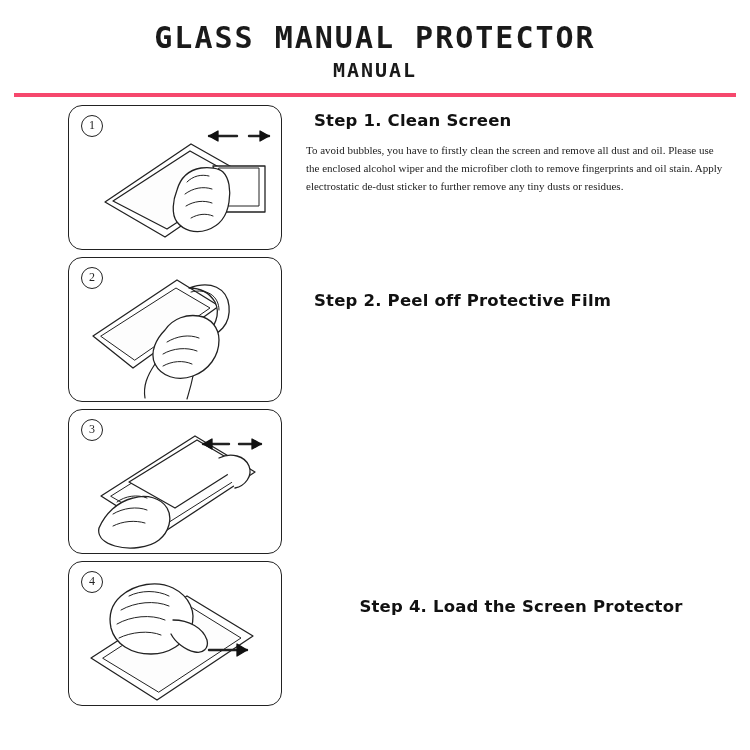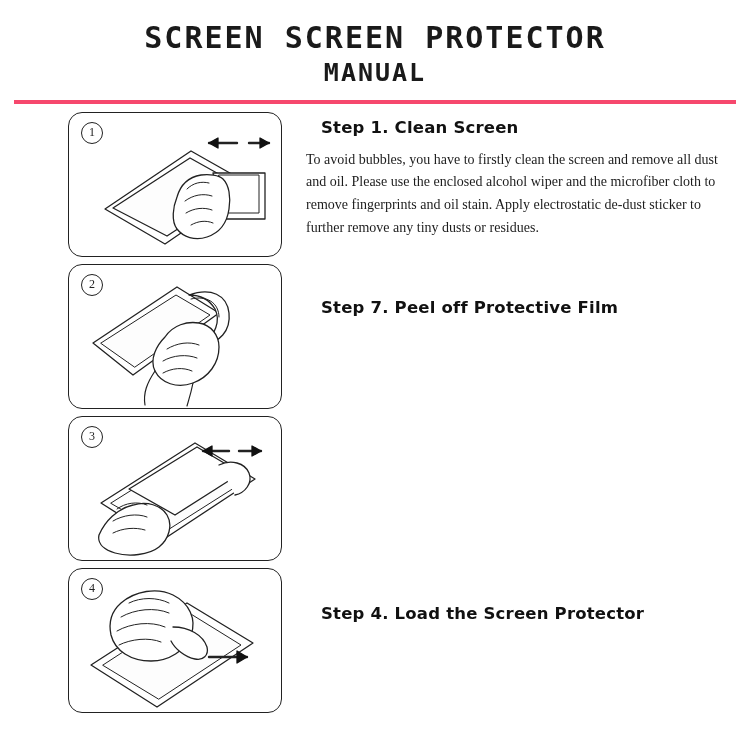--- a/index.html
+++ b/index.html
@@ -27,21 +27,21 @@
   }
   .title-line {
     font-family: "DejaVu Sans Mono", monospace;
     font-weight: bold;
     font-size: 30px;
     letter-spacing: 2px;
     color: #1a1a1a;
     line-height: 1.30;
   }
   .title-line.second {
-    font-size: 25px;
+    font-size: 20px;
   }
   .title-rule {
     margin: 10px 14px 0 14px;
     height: 4px;
     background: #f6486d;
   }
 
   
   .steps {
     position: relative;
@@ -82,52 +82,52 @@
   .text-col {
     flex: 1 1 auto;
     padding-left: 24px;
     padding-right: 8px;
   }
   .step-title {
     font-family: "DejaVu Sans", sans-serif;
     font-weight: bold;
     font-size: 16.5px;
     color: #111;
-    margin: 6px 0 12px 15px;
+    margin: 6px 0 12px 8px;
     letter-spacing: 0.2px;
   }
   .step-body {
     font-family: "Liberation Serif", serif;
-    font-size: 14px;
+    font-size: 11px;
     line-height: 1.62;
     color: #1c1c1c;
     margin: 0;
   }
   .step-2 .step-title { margin-top: 22px; }
   .step-2 .text-col { padding-top: 0; }
   .step-3 .step-title { margin-top: 26px; }
   .step-4 .step-title { margin-top: 22px; }
 
   
   .step-1 .text-col { padding-top: 0px; }
   .step-2 .text-col { padding-top: 12px; }
   .step-3 .text-col { padding-top: 12px; }
-  .step-4 .text-col { padding-top: 14px; }
+  .step-4 .text-col { padding-top: 14px; text-align: center; }
 
   
   .svgwrap { position: absolute; inset: 0; }
   svg { display: block; }
 </style>
 </head>
 <body>
 
 <div class="page">
 
   <div class="title-block">
-    <div class="title-line">SCREEN SCREEN PROTECTOR</div>
+    <div class="title-line">GLASS MANUAL PROTECTOR</div>
     <div class="title-line second">MANUAL</div>
   </div>
   <div class="title-rule"></div>
 
   <div class="steps">
 
     <div class="step step-1">
       <div class="illus">
         <div class="badge">1</div>
         <div class="svgwrap">
@@ -178,21 +178,21 @@
               <path d="M94 96 C104 90 118 89 128 93" stroke-width="1"></path>
               <path d="M94 108 C103 103 114 102 123 106" stroke-width="1"></path>
 
               <path d="M86 106 C78 118 74 128 76 140" stroke-width="1.2"></path>
               <path d="M124 118 C122 128 120 134 118 141" stroke-width="1.2"></path>
             </g>
           </svg>
         </div>
       </div>
       <div class="text-col">
-        <div class="step-title">Step 7. Peel off Protective Film</div>
+        <div class="step-title">Step 2. Peel off Protective Film</div>
       </div>
     </div>
 
     <div class="step step-3">
       <div class="illus">
         <div class="badge">3</div>
         <div class="svgwrap">
           <svg viewBox="0 0 212 143" width="212" height="143">
             <g fill="none" stroke="#222" stroke-width="1.3" stroke-linejoin="round" stroke-linecap="round">
 

